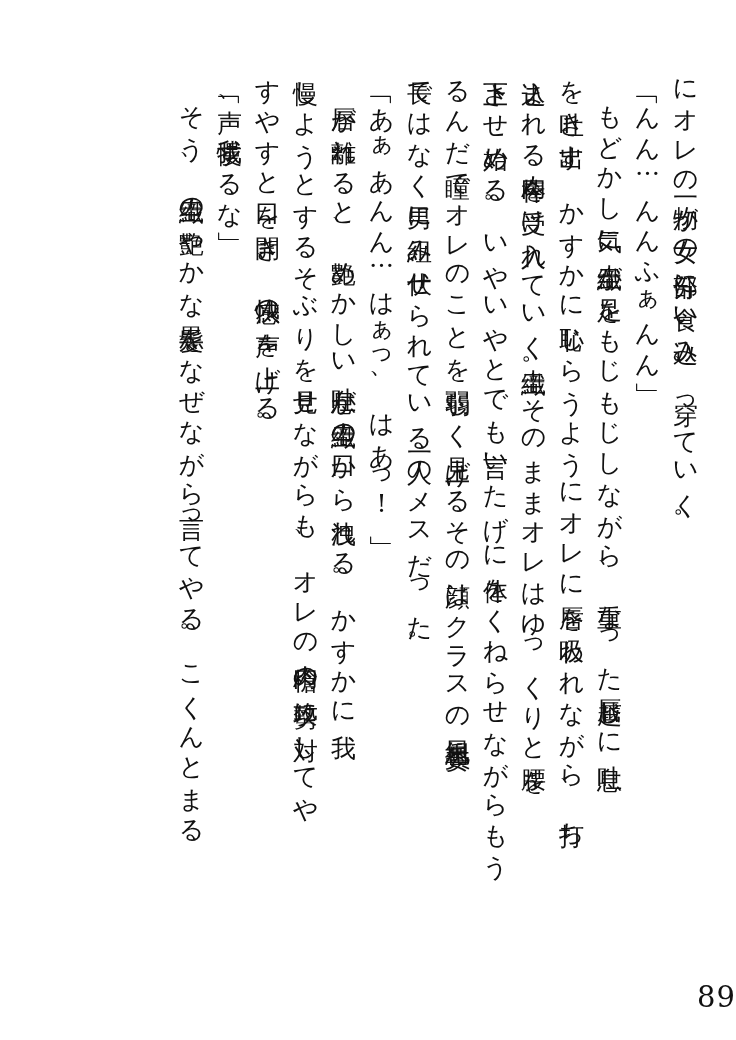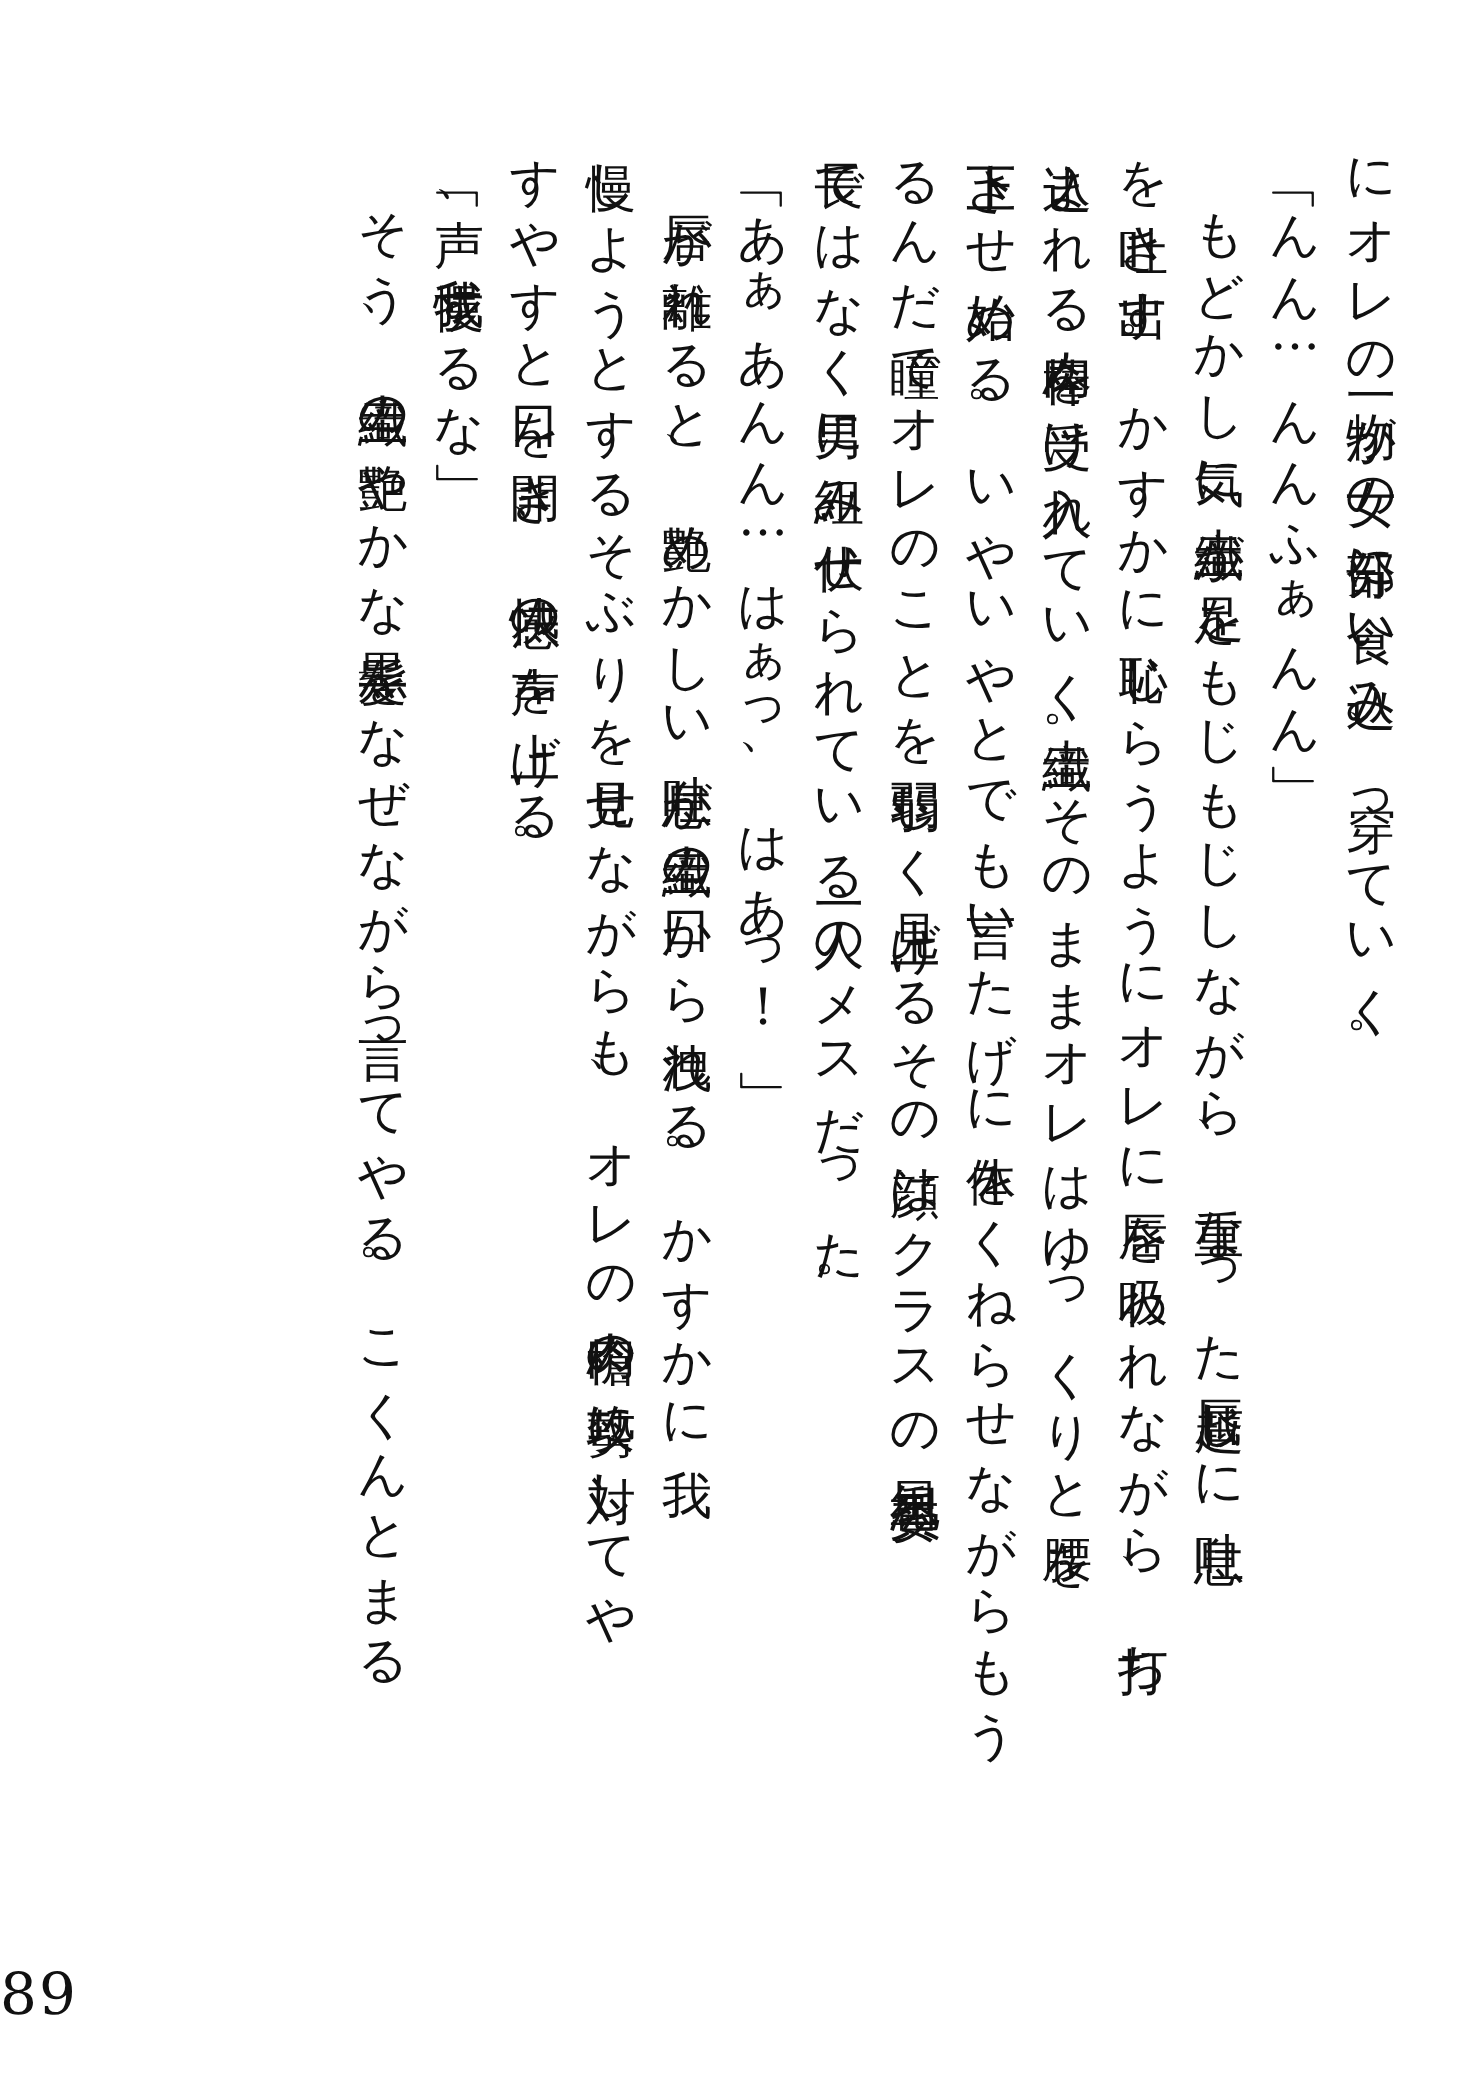--- a/index.html
+++ b/index.html
@@ -50,21 +50,21 @@
   }
   .vline.indent {
     padding-top: 26px;
     box-sizing: border-box;
   }
   .page-number {
     position: absolute;
     bottom: 26px;
     left: 0;
     width: 736px;
-    text-align: left;
+    text-align: right;
     font-family: "DejaVu Serif", "Liberation Serif", serif;
     font-size: 29px;
     color: #111111;
     letter-spacing: 1px;
   }
 </style>
 </head>
 <body>
 
 <div class="page">

